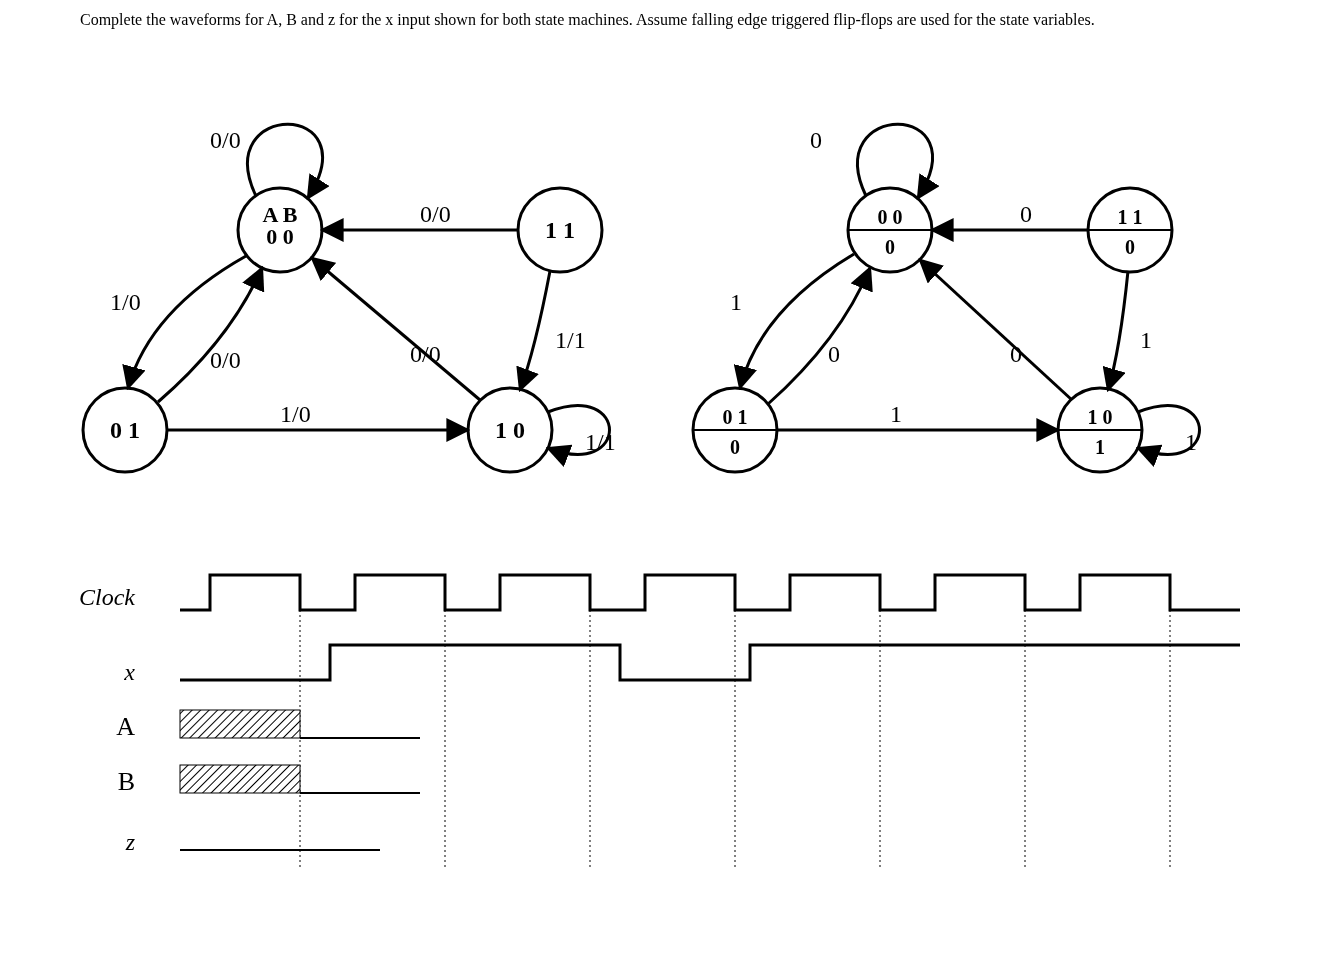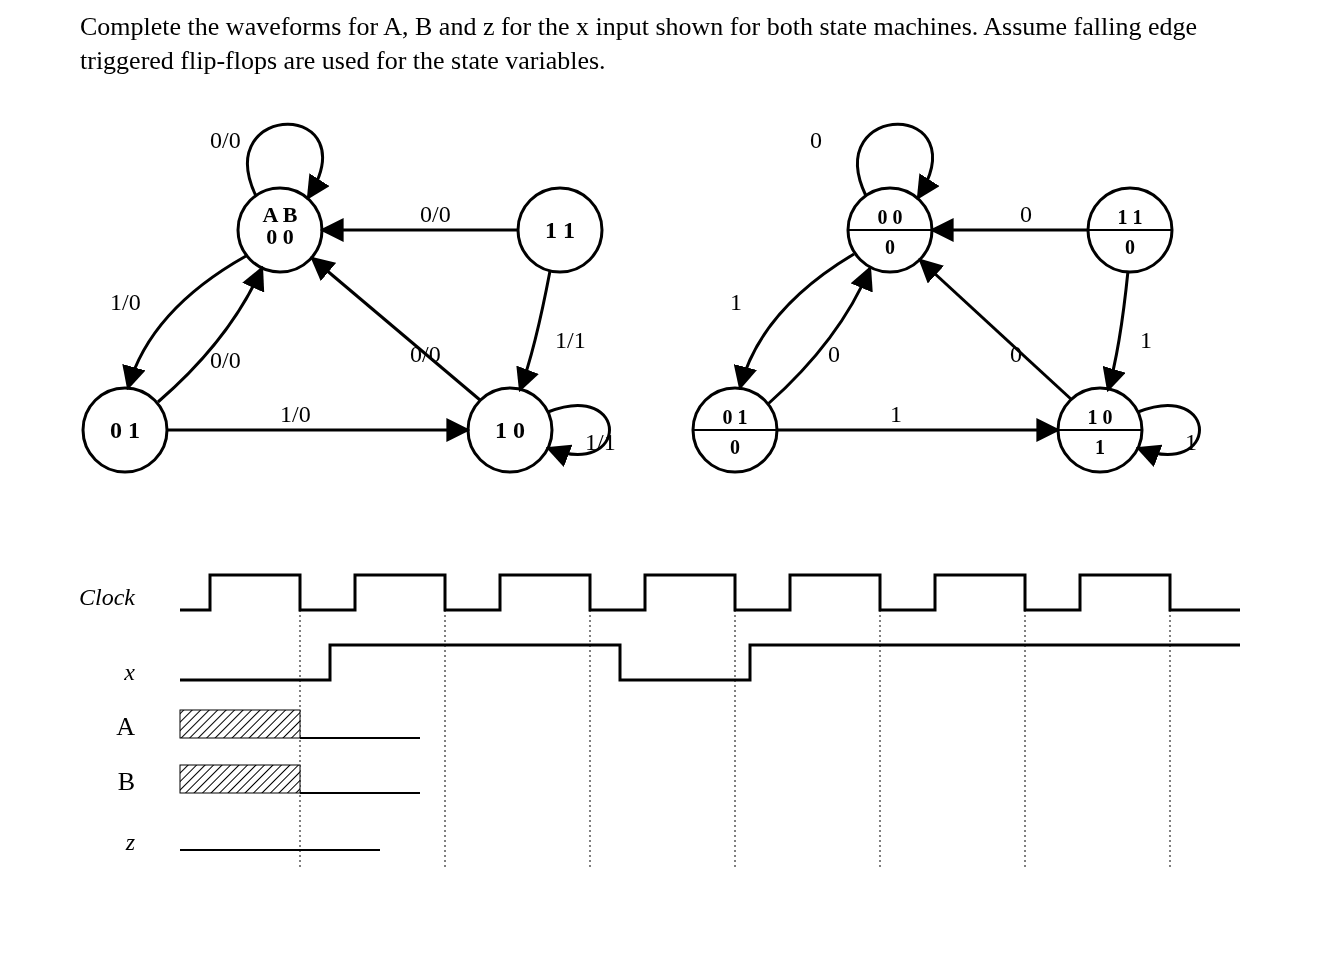--- a/index.html
+++ b/index.html
@@ -12,21 +12,21 @@
   .page {
     width: 1319px;
     height: 955px;
     position: relative;
   }
   .instructions {
     position: absolute;
     top: 10px;
     left: 80px;
     right: 32px;
-    font-size: 26px;
+    font-size: 16px;
     line-height: 1.3;
   }
   svg text {
     font-family: "Times New Roman", Times, serif;
   }
 </style>
 </head>
 <body>
 
 <div class="page">

